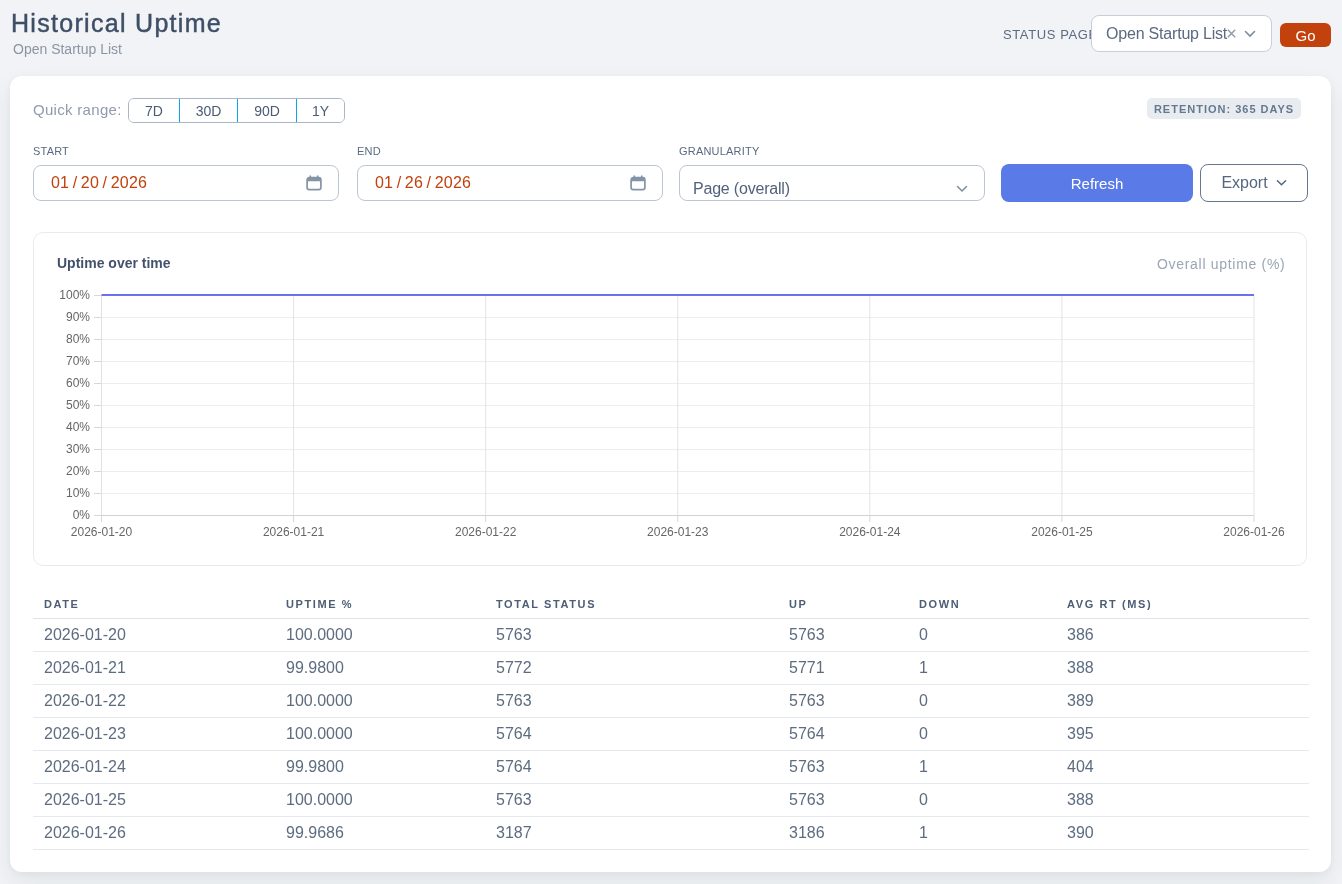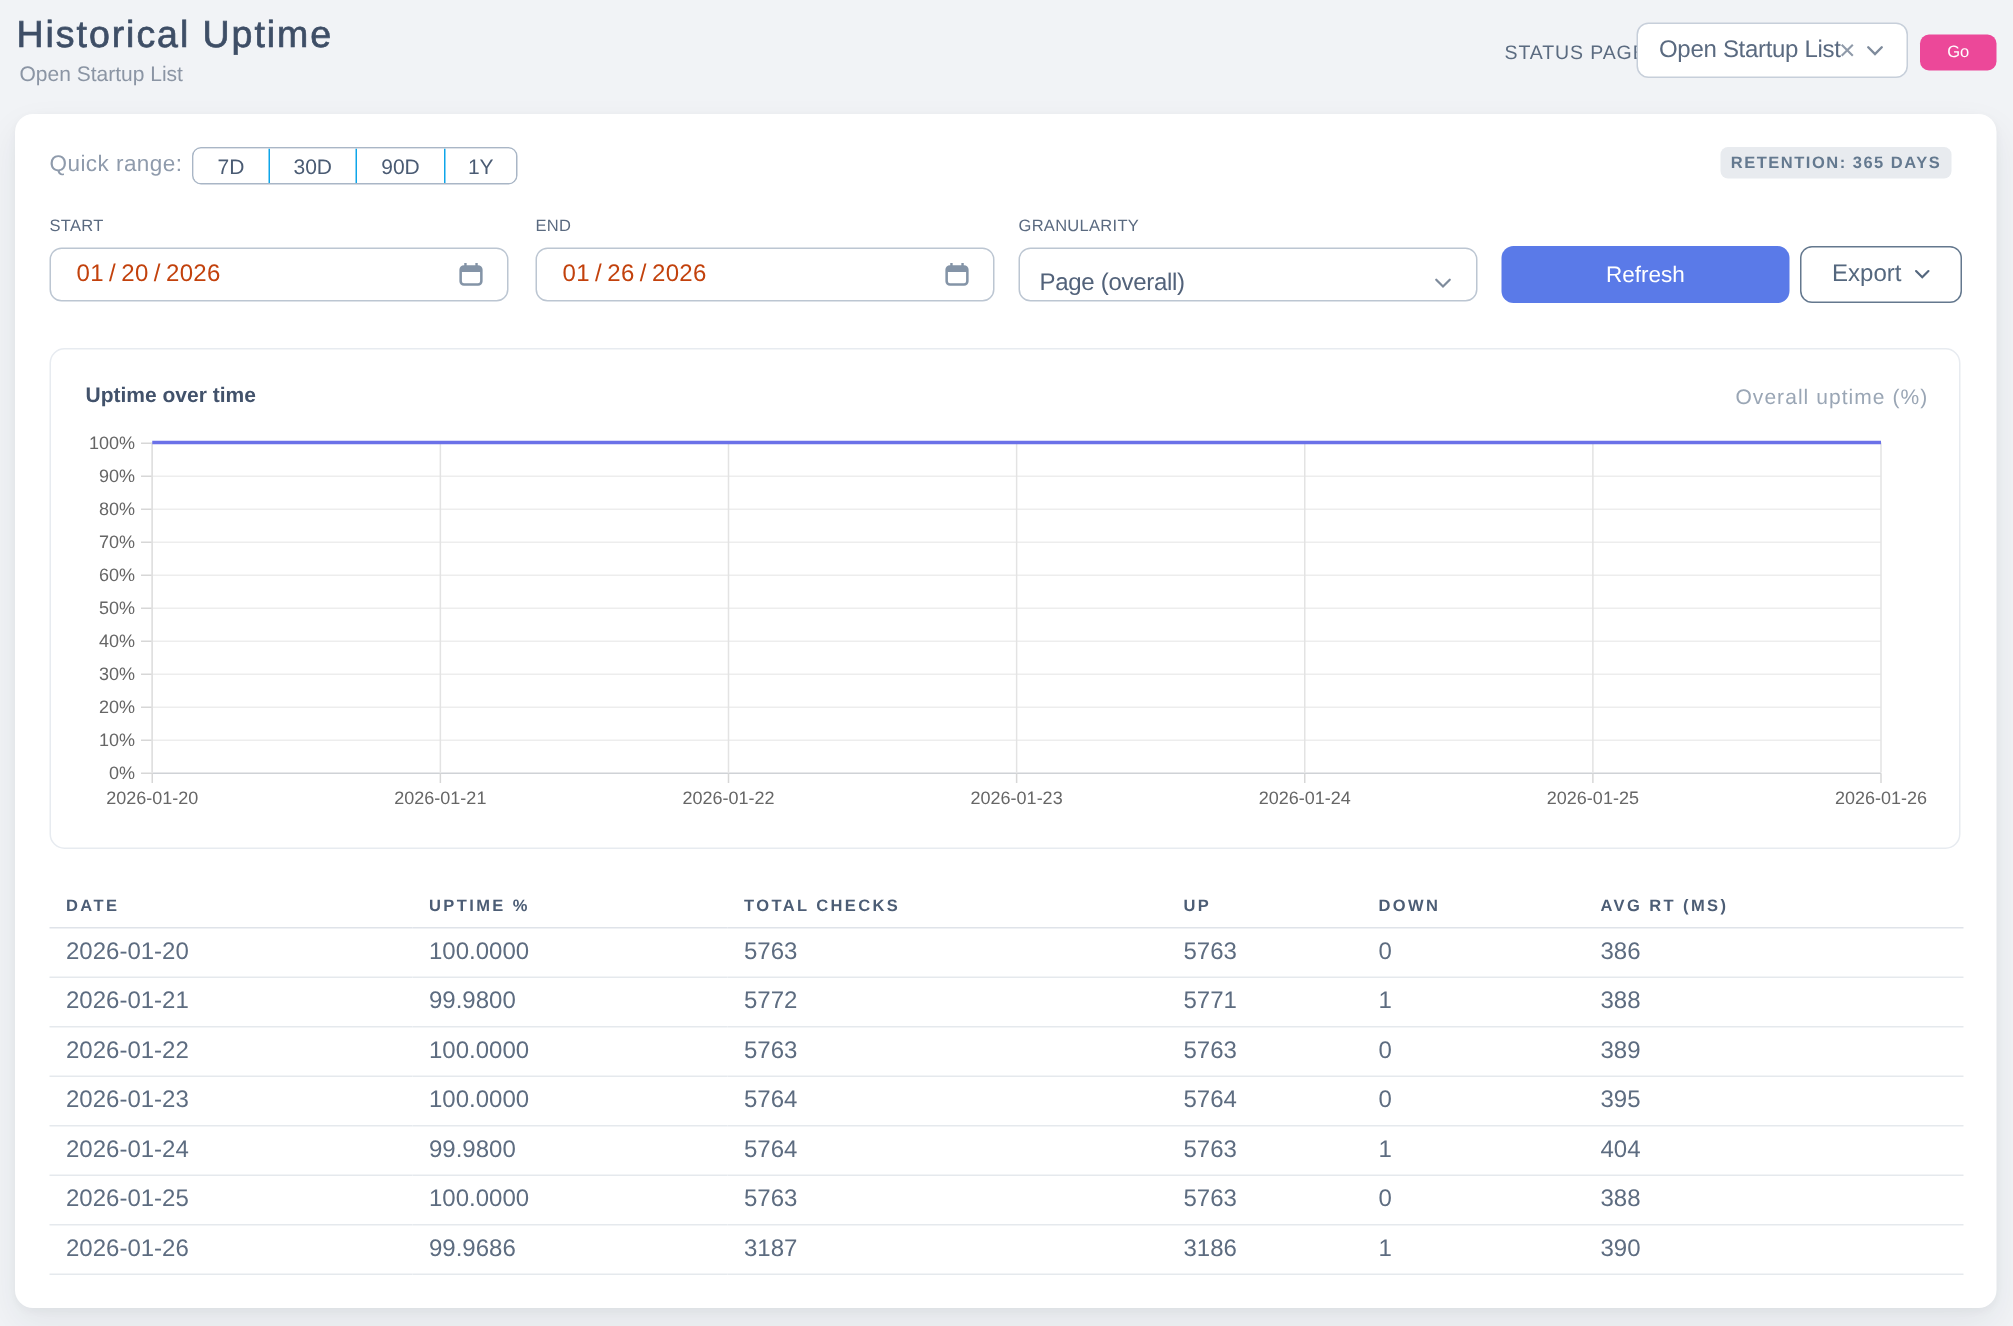--- a/index.html
+++ b/index.html
@@ -6,21 +6,21 @@
   html,body { width:1342px; height:884px; overflow:hidden; }
   body { font-family:"Liberation Sans", sans-serif; background:#f1f3f6; position:relative; }
   .abs { position:absolute; }
 
   
   h1 { left:11px; top:9px; font-size:25px; font-weight:400; -webkit-text-stroke:0.45px #3e4e66; color:#3e4e66; letter-spacing:1.3px; }
   .subtitle { left:13px; top:41px; font-size:14px; color:#8b95a4; }
   .sp-label { left:1003px; top:27px; font-size:13px; font-weight:500; color:#5b6b80; letter-spacing:0.6px; }
   .sp-select { left:1091px; top:15px; width:181px; height:37px; background:#fff; border:1px solid #c7cfda; border-radius:8px; display:flex; align-items:center; padding:0 10px 0 14px; }
   .sp-select .txt { font-size:16px; color:#5a6a80; white-space:nowrap; }
-  .go-btn { left:1280px; top:23px; width:51px; height:24px; background:#ec4899; border-radius:6px; color:#fff; font-size:11px; display:flex; align-items:center; justify-content:center; }
+  .go-btn { left:1280px; top:23px; width:51px; height:24px; background:#c2410c; border-radius:6px; color:#fff; font-size:15px; display:flex; align-items:center; justify-content:center; }
 
   
   .card { left:10px; top:76px; width:1321px; height:796px; background:#fff; border-radius:12px; box-shadow:0 10px 24px rgba(30,41,59,0.07), 0 2px 6px rgba(30,41,59,0.04); }
 
   .qr-label { left:23px; top:25px; font-size:15px; color:#8f9bac; letter-spacing:0.3px; }
   .qr-group { left:118px; top:22px; height:25px; display:flex; border:1px solid #a9b6c6; border-radius:6px; overflow:hidden; }
   .qr-group button { background:#fff; border:none; border-left:1px solid #0ea5e9; color:#4a5b73; font-size:14px; font-family:inherit; padding:0; }
   .qr-group button:first-child { border-left:none; }
   .badge { left:1137px; top:22px; width:154px; height:21px; background:#e8ebef; border-radius:5px; color:#64798f; font-size:11px; font-weight:600; letter-spacing:1px; display:flex; align-items:center; justify-content:center; }
 
@@ -174,21 +174,21 @@
           <col style="width:210px">
           <col style="width:293px">
           <col style="width:130px">
           <col style="width:148px">
           <col>
         </colgroup>
         <thead>
           <tr>
             <th>DATE</th>
             <th>UPTIME %</th>
-            <th>TOTAL CHECKS</th>
+            <th>TOTAL STATUS</th>
             <th>UP</th>
             <th>DOWN</th>
             <th>AVG RT (MS)</th>
           </tr>
         </thead>
         <tbody>
           <tr>
             <td>2026-01-20</td>
             <td>100.0000</td>
             <td>5763</td>

